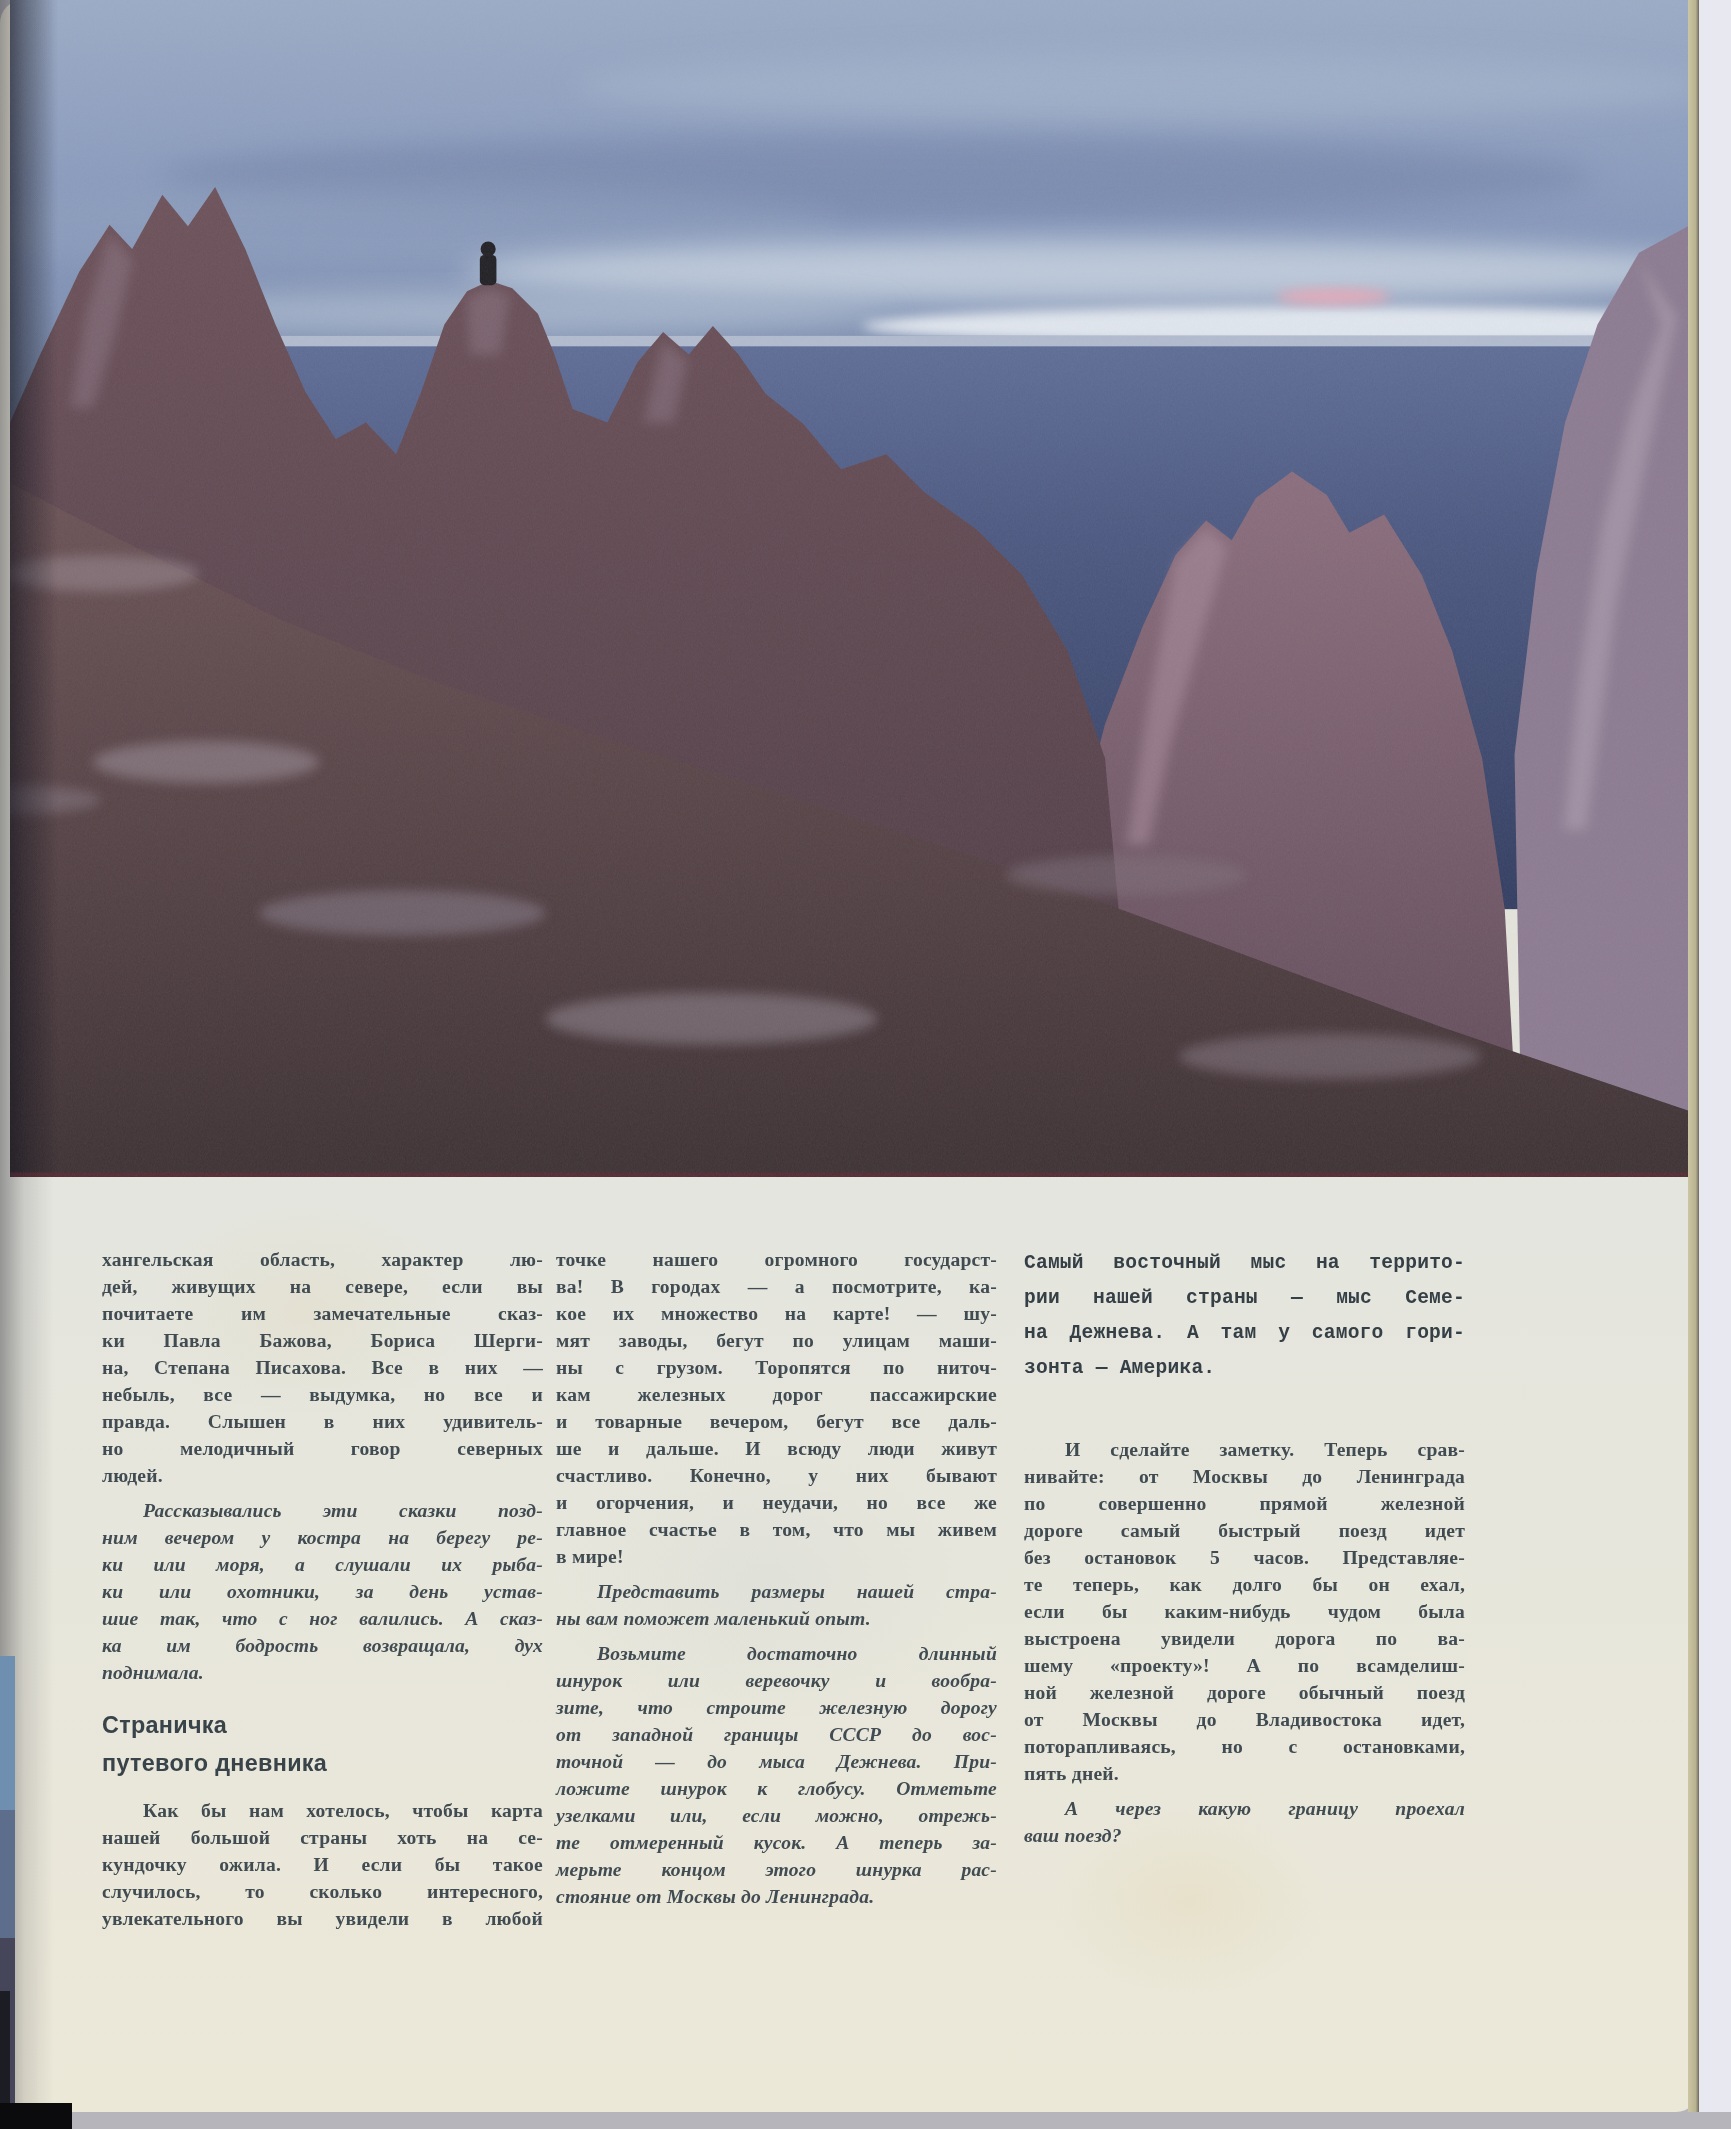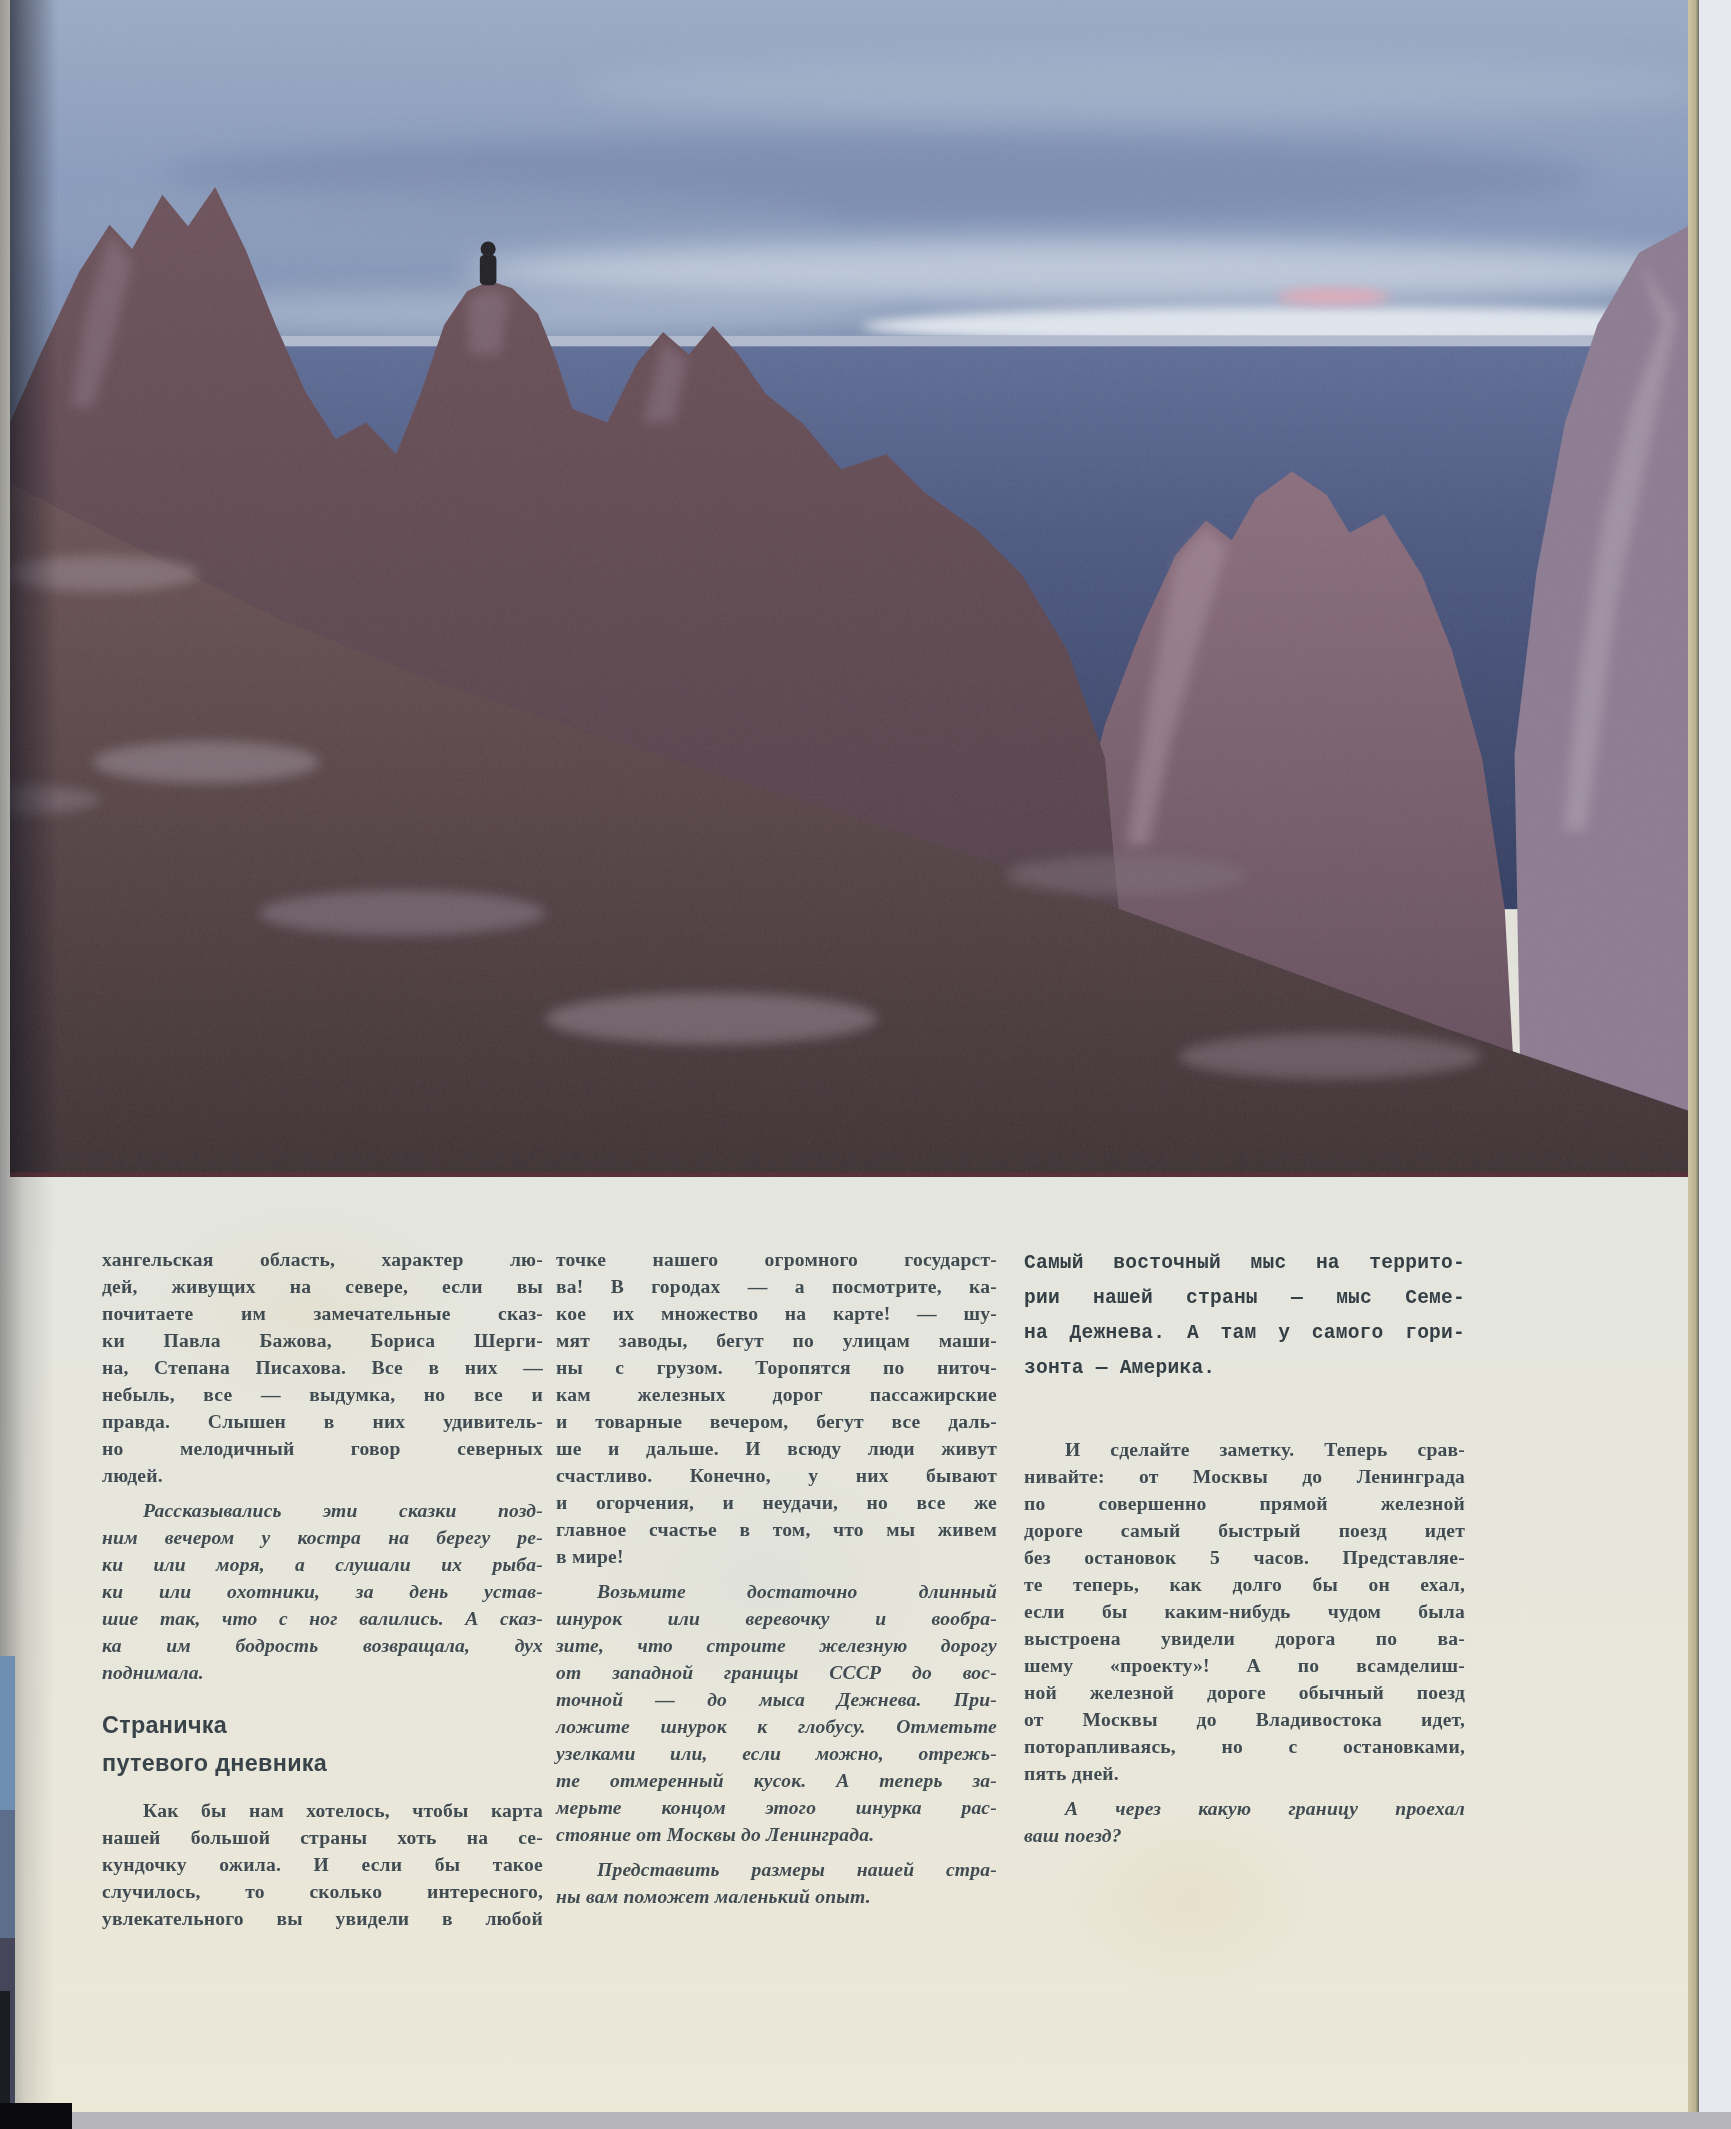--- a/index.html
+++ b/index.html
@@ -3,21 +3,21 @@
 <meta charset="utf-8">
 <style>
   html,body{margin:0;padding:0;background:#9a99a0;}
   .scan{position:relative;width:1732px;height:2129px;overflow:hidden;background:var(--scanner-bottom,#b6b5bb);}
   .page{position:absolute;left:0;top:0;width:1699px;height:2112px;
         background:
           radial-gradient(ellipse 226px 151px at 18% 62%, rgba(216,186,110,.10), rgba(216,186,110,0) 70%),
           radial-gradient(ellipse 196px 136px at 70% 90%, rgba(210,180,100,.12), rgba(210,180,100,0) 70%),
           radial-gradient(ellipse 302px 196px at 45% 75%, rgba(190,200,205,.18), rgba(190,200,205,0) 70%),
           linear-gradient(180deg, #eae7d8 0%, #e4e5de 58%, #ece8d8 100%);
-        background-color:var(--paper,#e9e6d9);}
+        background-color:var(--paper,#e9e6d9);border-radius:23px;}
   .photo{position:absolute;left:9.8px;top:0;width:1678px;height:1177px;margin:0;}
   .photo svg{display:block;width:100%;height:100%;}
   .gutter{position:absolute;left:0;top:0;width:53px;height:2112px;
         background:linear-gradient(90deg, rgba(20,20,30,.38), rgba(20,20,30,.12) 45%, rgba(20,20,30,0));}
   .page-edge{position:absolute;left:1688px;top:0;width:10.6px;height:2112px;
         background:linear-gradient(90deg, var(--page-edge-tan,#cdc6a4), #b9b290 70%, #6a6a60);}
   .strip-right{position:absolute;left:1699px;top:0;width:33px;height:2129px;background:var(--scanner-right,#e8e8f0);}
   .strip-bottom{position:absolute;left:0;top:2112px;width:1732px;height:17.3px;background:var(--scanner-bottom,#b6b5bb);}
   .adj{position:absolute;left:0;width:15px;}
   .adj1{top:1656px;height:155px;background:#6f8fb0;}
@@ -182,34 +182,34 @@
             <div class="line">ны с грузом. Торопятся по ниточ-</div>
             <div class="line">кам железных дорог пассажирские</div>
             <div class="line">и товарные вечером, бегут все даль-</div>
             <div class="line">ше и дальше. И всюду люди живут</div>
             <div class="line">счастливо. Конечно, у них бывают</div>
             <div class="line">и огорчения, и неудачи, но все же</div>
             <div class="line">главное счастье в том, что мы живем</div>
             <div class="line last">в мире!</div>
           </div>
           <div class="para">
+            <div class="line indent">Представить размеры нашей стра-</div>
+            <div class="line last">ны вам поможет маленький опыт.</div>
+          </div>
+          <div class="para">
             <div class="line indent">Возьмите достаточно длинный</div>
             <div class="line">шнурок или веревочку и вообра-</div>
             <div class="line">зите, что строите железную дорогу</div>
             <div class="line">от западной границы СССР до вос-</div>
             <div class="line">точной — до мыса Дежнева. При-</div>
             <div class="line">ложите шнурок к глобусу. Отметьте</div>
             <div class="line">узелками или, если можно, отрежь-</div>
             <div class="line">те отмеренный кусок. А теперь за-</div>
             <div class="line">мерьте концом этого шнурка рас-</div>
             <div class="line last">стояние от Москвы до Ленинграда.</div>
-          </div>
-          <div class="para">
-            <div class="line indent">Представить размеры нашей стра-</div>
-            <div class="line last">ны вам поможет маленький опыт.</div>
           </div>
         </div>
       <div class="col" style="left:1024px">
           <div class="caption para">
             <div class="line">Самый восточный мыс на террито-</div>
             <div class="line">рии нашей страны — мыс Семе-</div>
             <div class="line">на Дежнева. А там у самого гори-</div>
             <div class="line last">зонта — Америка.</div>
           </div>
           <div style="height: 50px;"></div>

